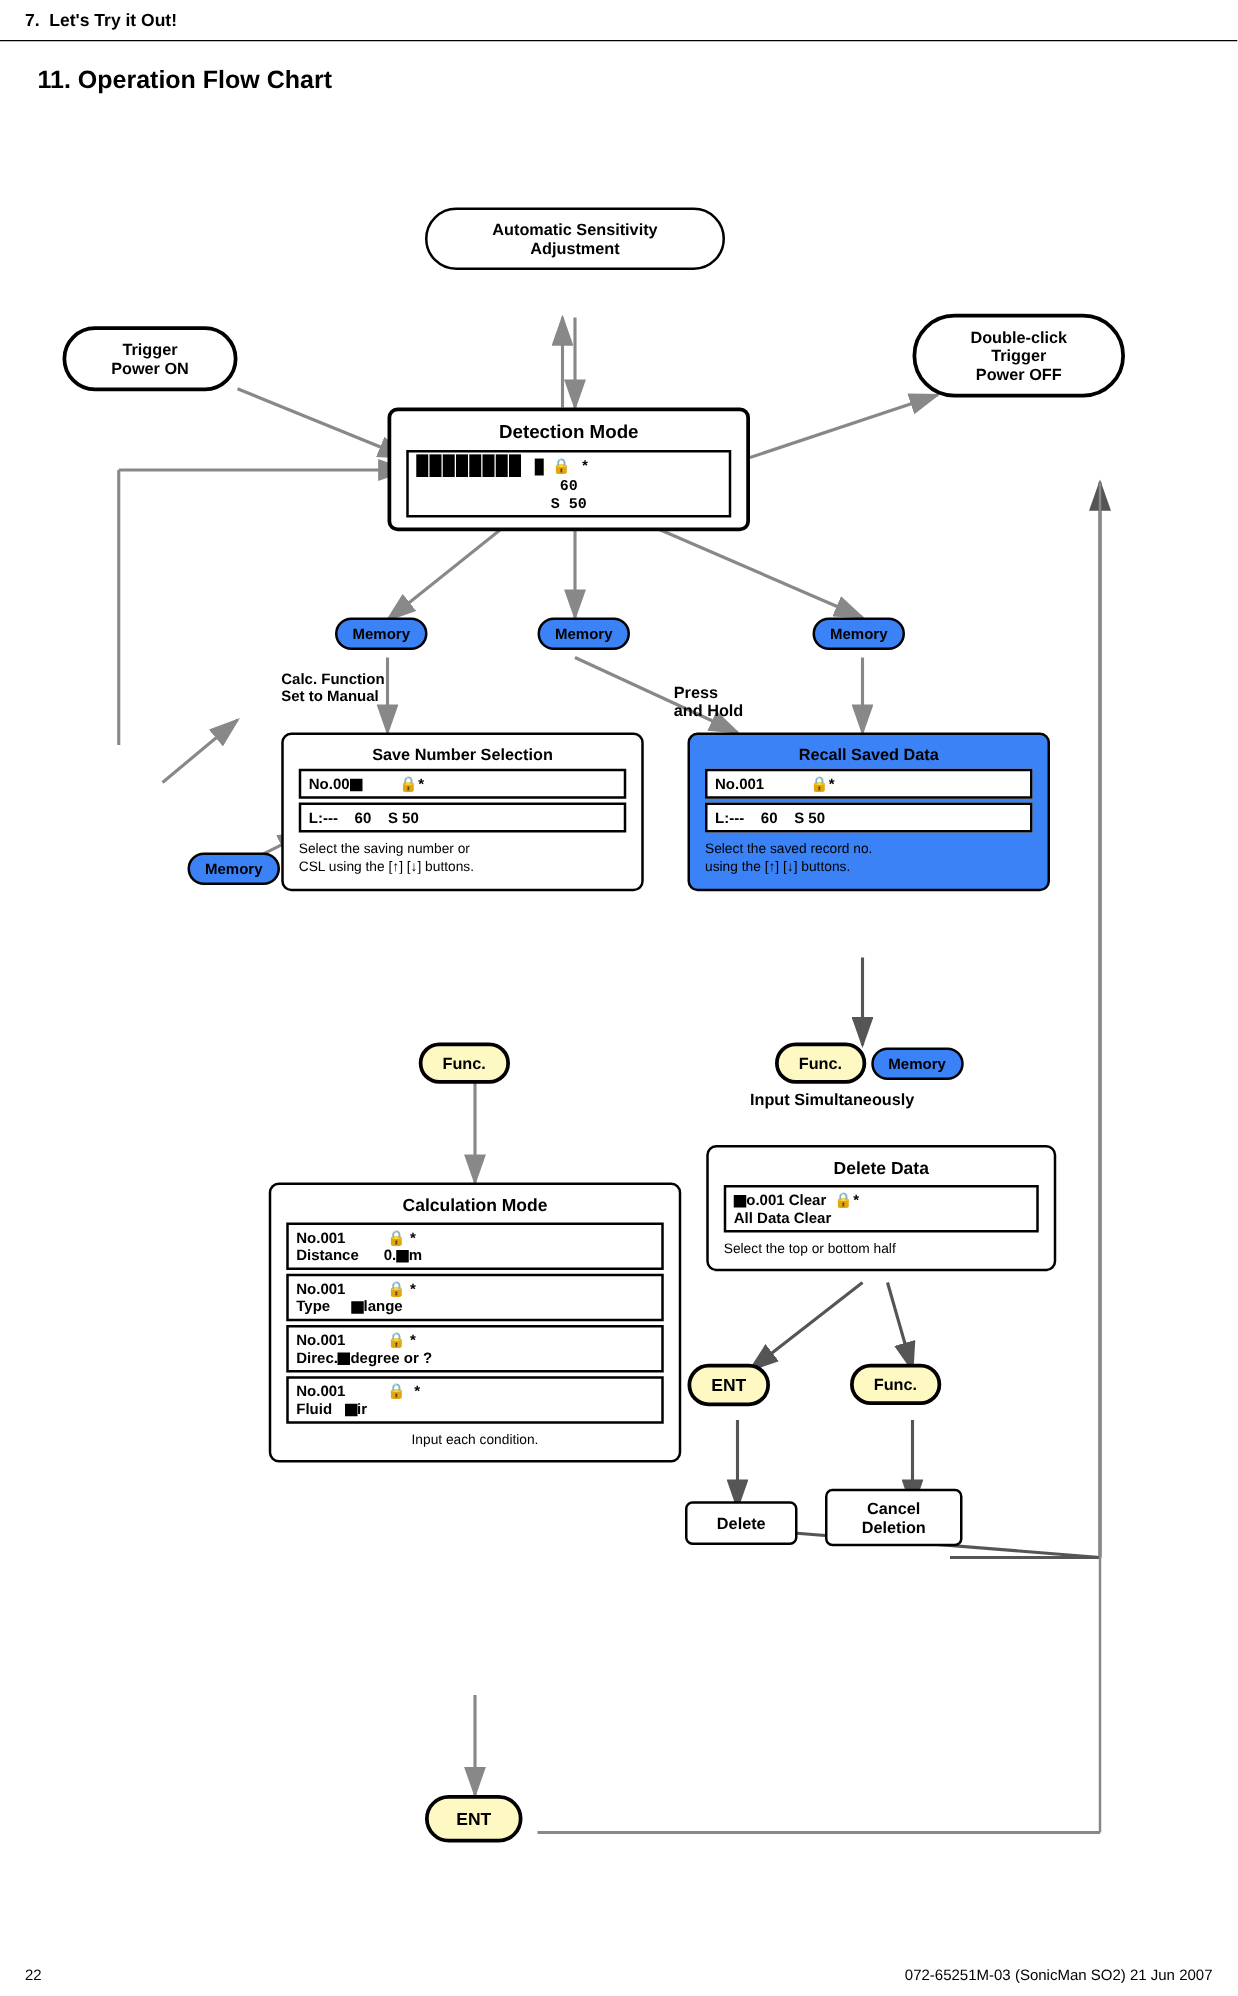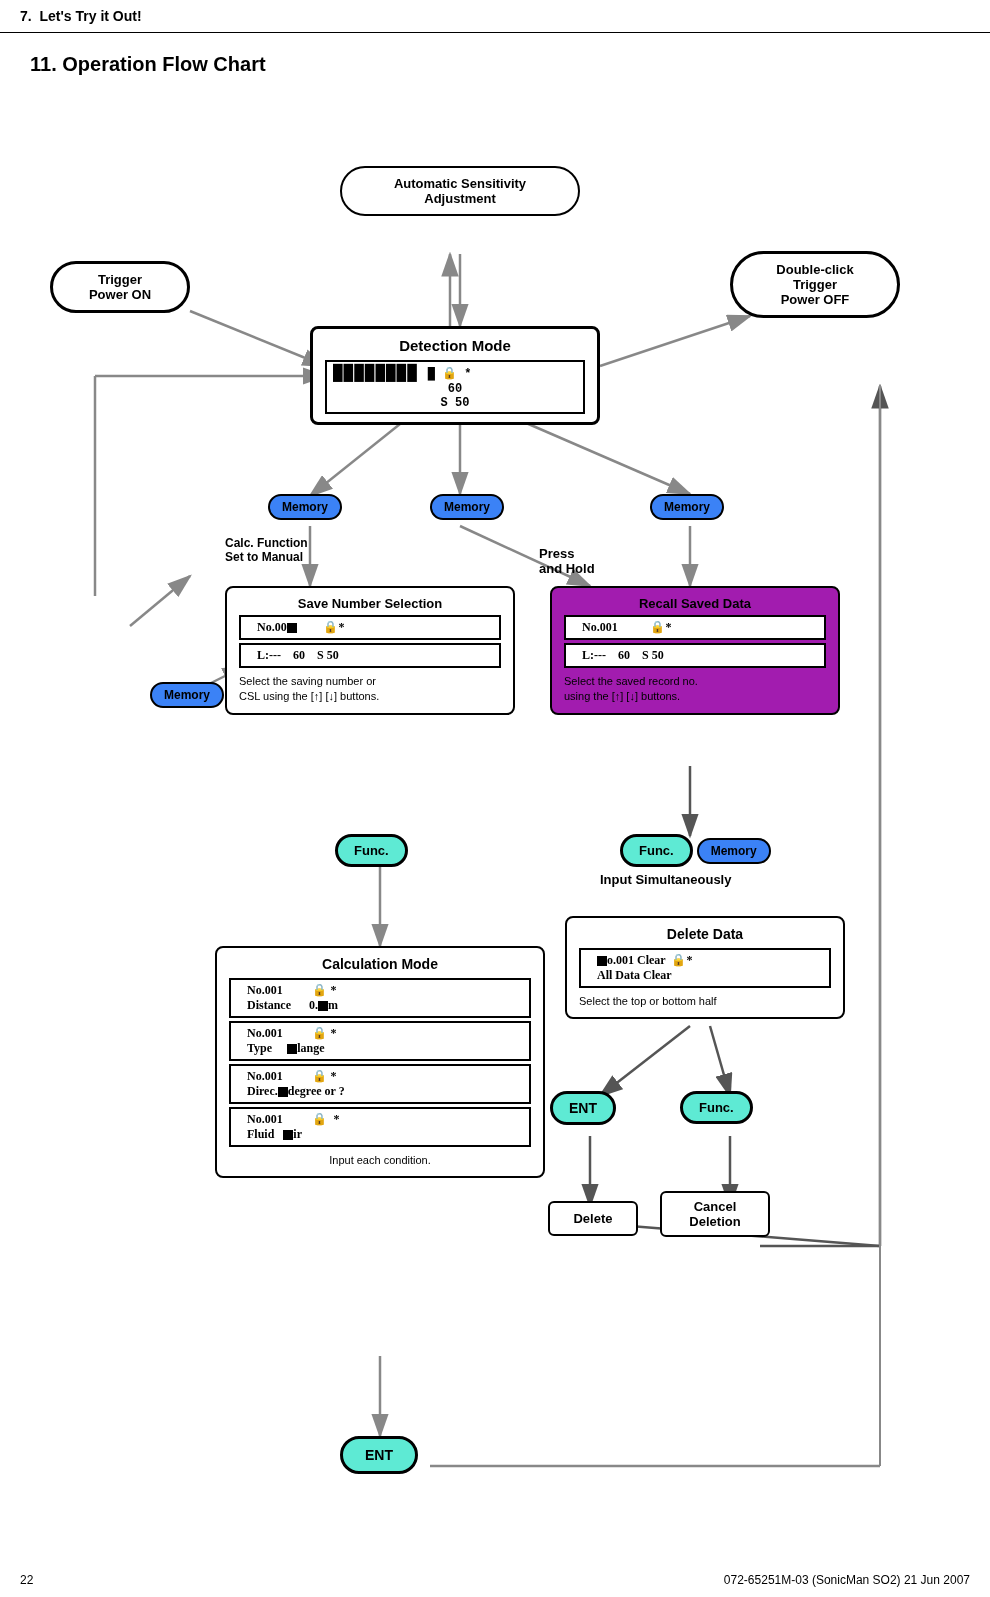--- a/index.html
+++ b/index.html
@@ -57,21 +57,21 @@
       border: 2px solid #000;
       border-radius: 6px;
       padding: 6px 10px;
       background: #fff;
     }
 
     .node-round-btn {
       border: 3px solid #000;
       border-radius: 50px;
       padding: 6px 16px;
-      background: #5eead4;
+      background: #fef9c3;
       font-size: 14px;
       font-weight: bold;
     }
 
     
     .detection-box {
       border: 3px solid #000;
       border-radius: 8px;
       background: #fff;
       padding: 8px 12px;
@@ -109,23 +109,23 @@
     }
 
     .label-text {
       position: absolute;
       font-size: 13px;
       font-weight: bold;
     }
 
     .small-box {
       border: 2px solid #000;
-      padding: 3px 16px;
+      padding: 3px 6px;
       margin: 3px 0;
-      font-family: Liberation Serif, serif;
+      font-family: Liberation Sans, sans-serif;
       font-size: 12px;
       background: #fff;
       text-align: left;
     }
 
     .calc-box {
       border: 2px solid #000;
       border-radius: 8px;
       background: #fff;
       padding: 8px 12px;
@@ -136,21 +136,21 @@
       border: 2px solid #000;
       border-radius: 8px;
       background: #fff;
       padding: 8px 12px;
       text-align: center;
     }
 
     .recall-box {
       border: 2px solid #000;
       border-radius: 8px;
-      background: #a21caf;
+      background: #3b82f6;
       padding: 8px 12px;
       text-align: center;
     }
 
     .save-box {
       border: 2px solid #000;
       border-radius: 8px;
       background: #fff;
       padding: 8px 12px;
       text-align: center;

